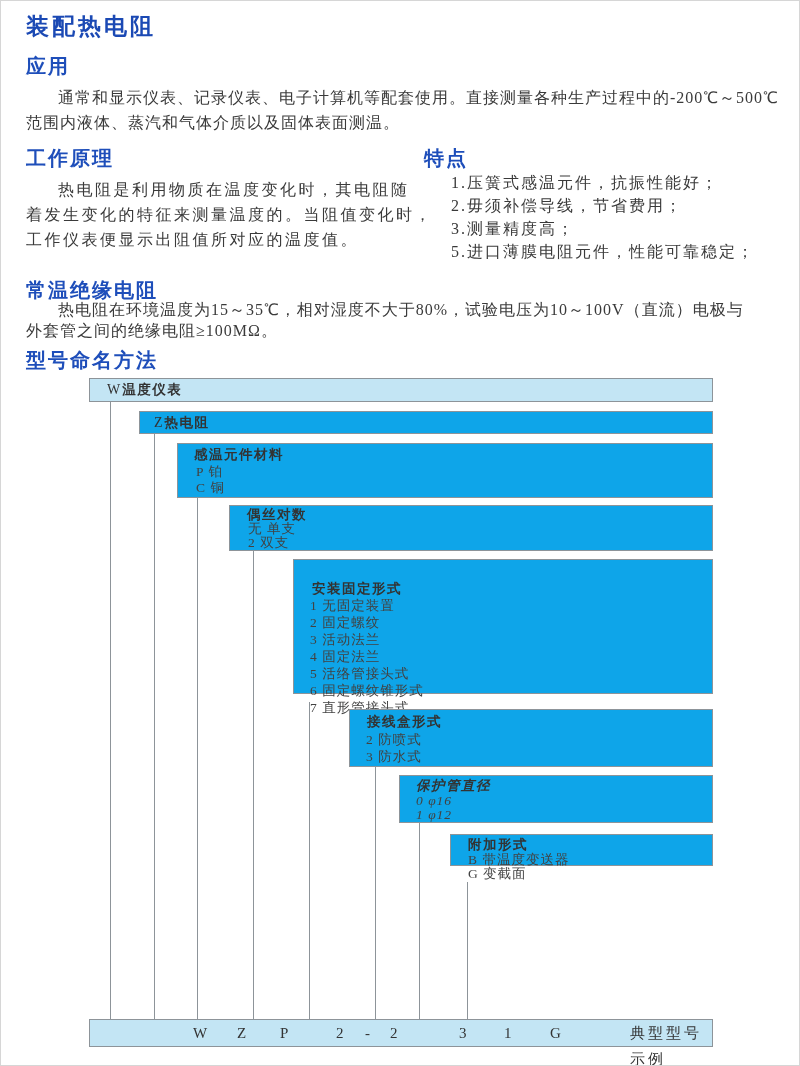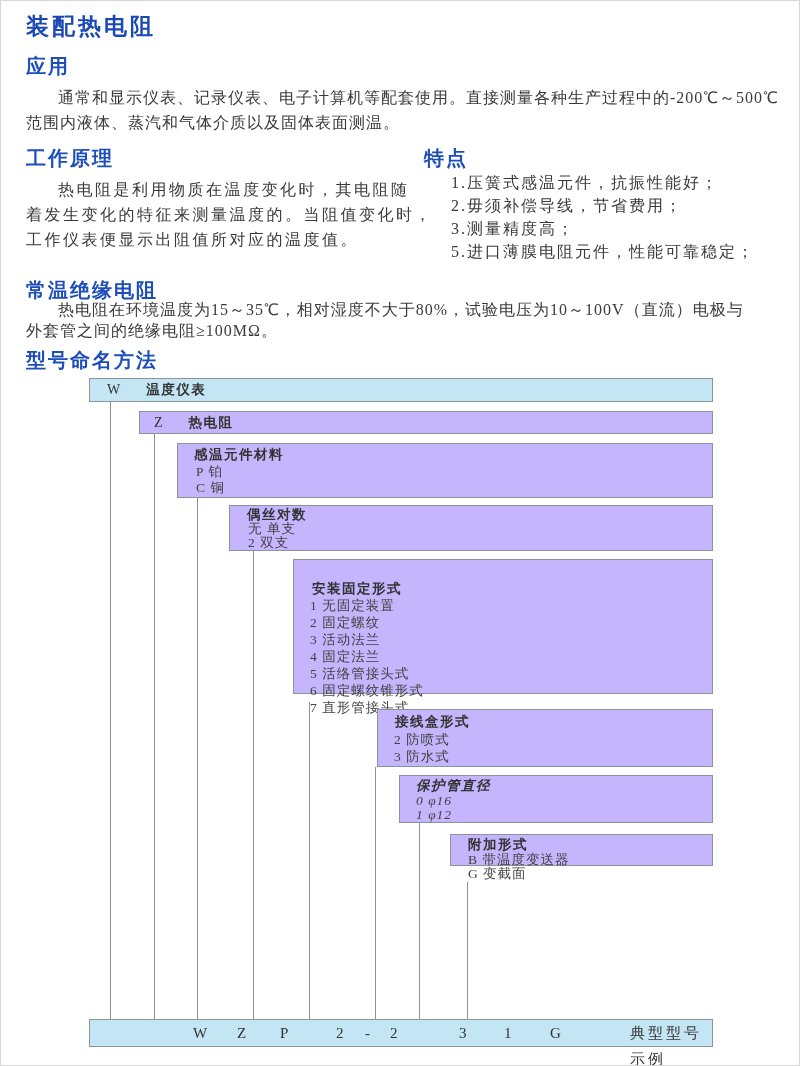--- a/index.html
+++ b/index.html
@@ -27,39 +27,39 @@
   .para{position:absolute;font-size:16px;line-height:25px;}
   .para .line{white-space:nowrap;}
   .para .indent{text-indent:2em;}
   #p-app{left:25px;top:84px;width:740px;letter-spacing:1px;}
   #p-principle{left:25px;top:176px;width:400px;letter-spacing:2.5px;}
   #p-insulation{left:25px;top:298px;width:745px;letter-spacing:1px;line-height:21px;}
   
   #features-list{position:absolute;left:450px;top:170px;font-size:16px;line-height:23px;letter-spacing:2px;}
   
   .dbox{
-    position:absolute;right:86px;background:#c4b5fd;
+    position:absolute;right:86px;background:#0ea5e9;
     border:1px solid #8d9499;box-sizing:border-box;
     font-size:13.5px;color:#424242;
   }
   .dbox.blue{background:#c3e5f4;}
   .bh{font-family:"Liberation Sans",sans-serif;font-weight:bold;color:#333;letter-spacing:1.5px;}
   .bi{letter-spacing:1px;white-space:nowrap;}
   .codeline{white-space:nowrap;}
   .codeline .code{font-family:"Liberation Serif",serif;font-size:14px;color:#333;}
-  .codeline .lbl{font-family:"Liberation Sans",sans-serif;font-weight:bold;color:#333;letter-spacing:1.5px;margin-left:26px;}
+  .codeline .lbl{font-family:"Liberation Sans",sans-serif;font-weight:bold;color:#333;letter-spacing:1.5px;margin-left:2px;}
   #box1{left:88px;top:377px;height:24px;line-height:22px;padding-left:17px;}
   #box2{left:138px;top:410px;height:23px;line-height:21px;padding-left:14px;}
   #box3{left:176px;top:442px;height:55px;padding-top:3px;line-height:16.5px;}
   #box3 .bh{padding-left:16px}#box3 .bi{padding-left:18px}
   #box4{left:228px;top:504px;height:46px;padding-top:2px;line-height:14px;}
   #box4 .bh{padding-left:17px}#box4 .bi{padding-left:18px}
   #box5{left:292px;top:558px;height:135px;padding-top:20px;line-height:17px;}
   #box5 .bh{padding-left:18px}#box5 .bi{padding-left:16px}
-  #box6{left:348px;top:708px;height:58px;padding-top:3px;line-height:17.5px;margin-left:28px;}
+  #box6{left:348px;top:708px;height:58px;padding-top:3px;line-height:17.5px;}
   #box6 .bh{padding-left:17px}#box6 .bi{padding-left:16px}
   #box7{left:398px;top:774px;height:48px;padding-top:3px;line-height:14.5px;font-style:italic;}
   #box7 .bh{padding-left:16px}#box7 .bi{padding-left:16px}
   #box8{left:449px;top:833px;height:32px;padding-top:3px;line-height:14.5px;}
   #box8 .bh{padding-left:17px}#box8 .bi{padding-left:17px}
   
   .vline{position:absolute;width:1px;background:#8d9499;}
   #l1{left:109px;top:401px;height:617px;}
   #l2{left:153px;top:433px;height:585px;}
   #l3{left:196px;top:497px;height:521px;}

